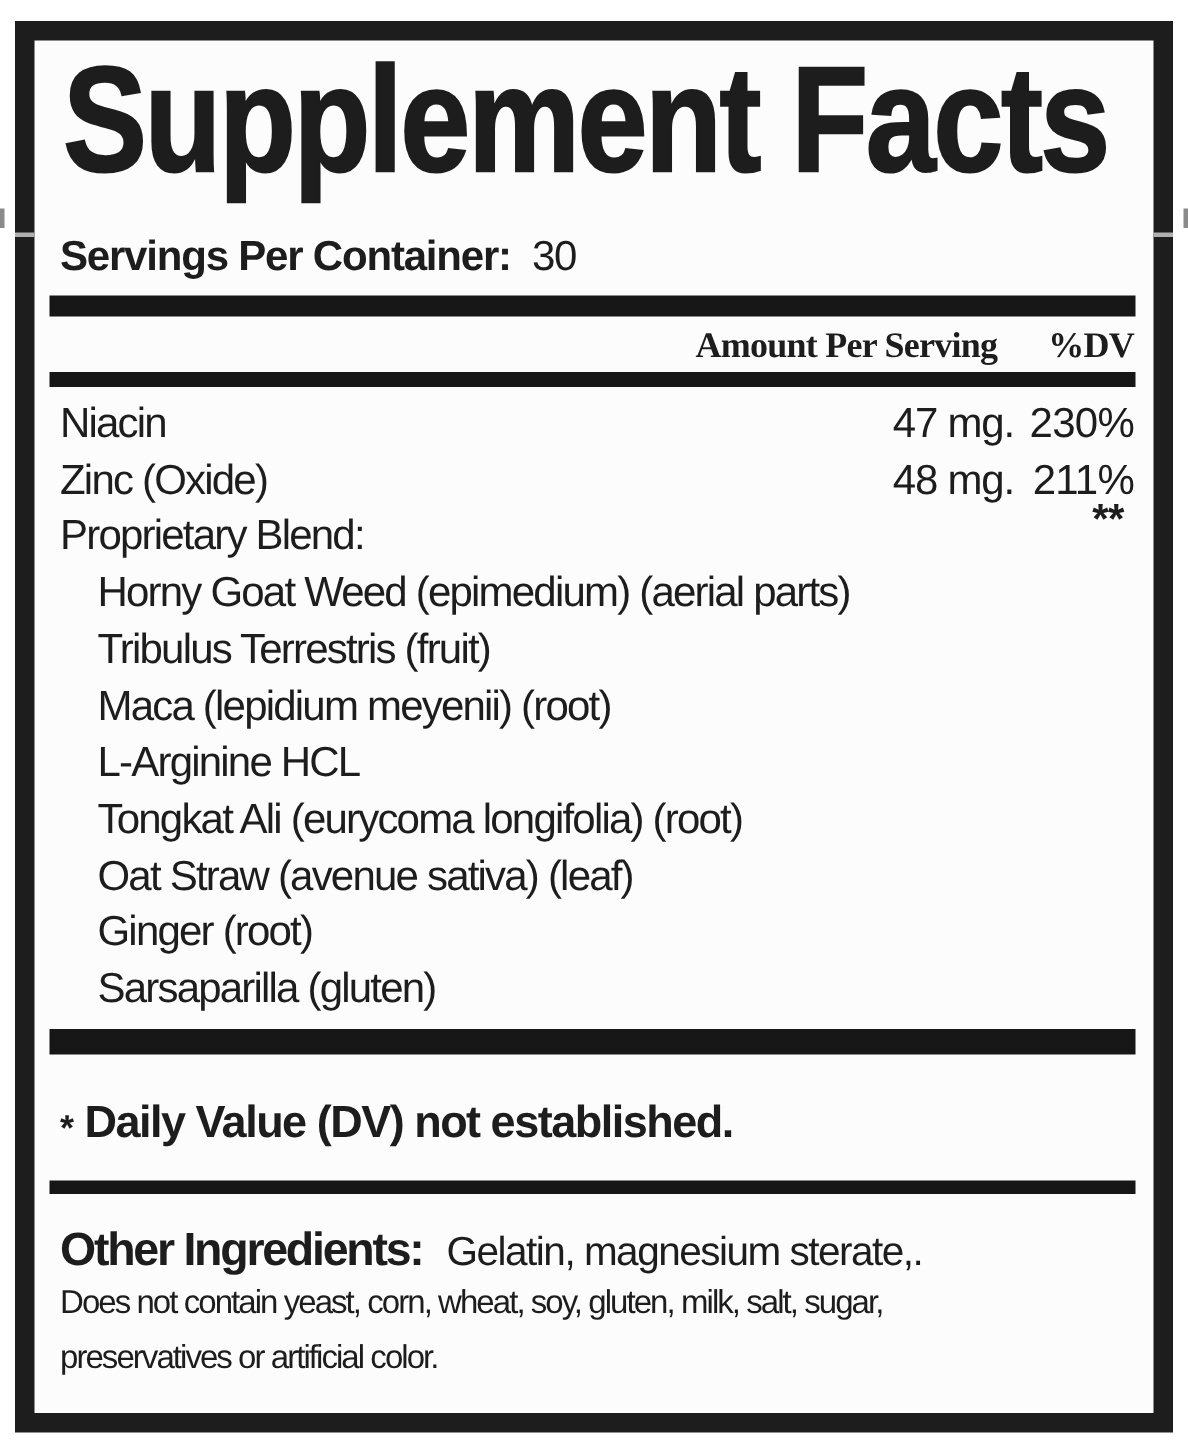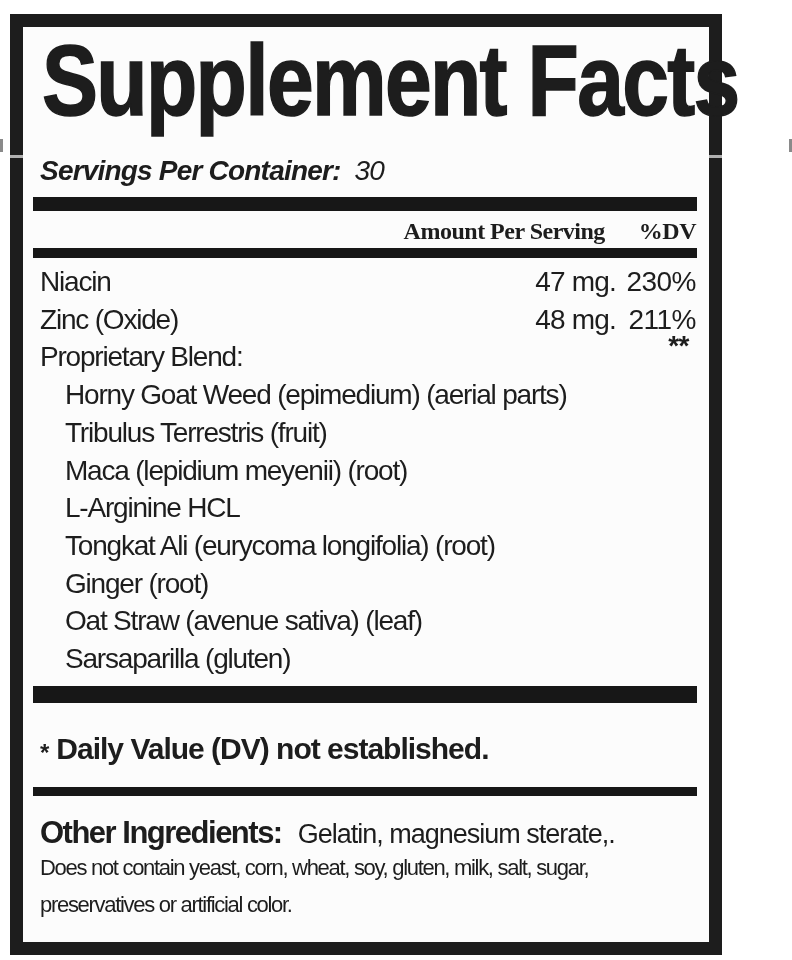--- a/index.html
+++ b/index.html
@@ -9,21 +9,21 @@
     --panel:#fcfcfc;
     --seam:#b0b0b0;
   }
   *{margin:0;padding:0;box-sizing:border-box;}
   html,body{width:792px;height:960px;background:var(--page);overflow:hidden;
     font-family:"Liberation Sans", sans-serif;color:var(--ink);}
   .stage{position:relative;width:792px;height:960px;}
 
   
   .label{
-    position:absolute;left:10px;top:14px;width:712px;height:941px;
+    position:absolute;left:10px;top:14px;width:772px;height:941px;
     border:13px solid var(--ink);background:var(--panel);
   }
 
   
   .seam{position:absolute;background:var(--seam);}
   .seam.left{left:-13px;top:128px;width:13px;height:3px;}
   .seam.right{right:-13px;top:128px;width:13px;height:3px;}
   .edge-tick{position:absolute;background:#8a8a8a;width:3px;height:13px;top:139px;}
   .edge-tick.l{left:0;}
   .edge-tick.r{right:0;}
@@ -33,21 +33,21 @@
     font-size:100px;font-weight:bold;line-height:1;letter-spacing:-2px;
     -webkit-text-stroke:1.5px var(--ink);
     transform:scaleX(0.84);transform-origin:left top;white-space:nowrap;
   }
 
   .serving-line{position:absolute;left:17px;font-size:28px;line-height:1;
     letter-spacing:-0.8px;white-space:nowrap;}
   .serving-line b{font-weight:bold;}
   .serving-line .val{font-weight:normal;margin-left:10px;}
   .serving-line.size{top:105px;}
-  .serving-line.count{top:130px;font-style:italic;}
+  .serving-line.count{top:130px;}
   .serving-line.count .val{margin-left:14px;}
 
   .bar{position:absolute;left:10px;right:12px;background:var(--bar);}
   .bar.b1{top:170px;height:14px;}
   .bar.b2{top:221px;height:10px;}
   .bar.b3{top:659px;height:17px;}
   .bar.b4{top:760px;height:9px;}
 
   .col-header{
     position:absolute;top:192px;left:0;right:13px;
@@ -145,27 +145,27 @@
     
   </div>
 
   <div class="row indent">
     <span class="row-name">Tongkat Ali (eurycoma longifolia) (root)</span>
     
     
   </div>
 
   <div class="row indent">
-    <span class="row-name">Ginger (root)</span>
+    <span class="row-name">Oat Straw (avenue sativa) (leaf)</span>
     
     
   </div>
 
   <div class="row indent">
-    <span class="row-name">Oat Straw (avenue sativa) (leaf)</span>
+    <span class="row-name">Ginger (root)</span>
     
     
   </div>
 
   <div class="row indent">
     <span class="row-name">Sarsaparilla (gluten)</span>
     
     
   </div>
 </div>

